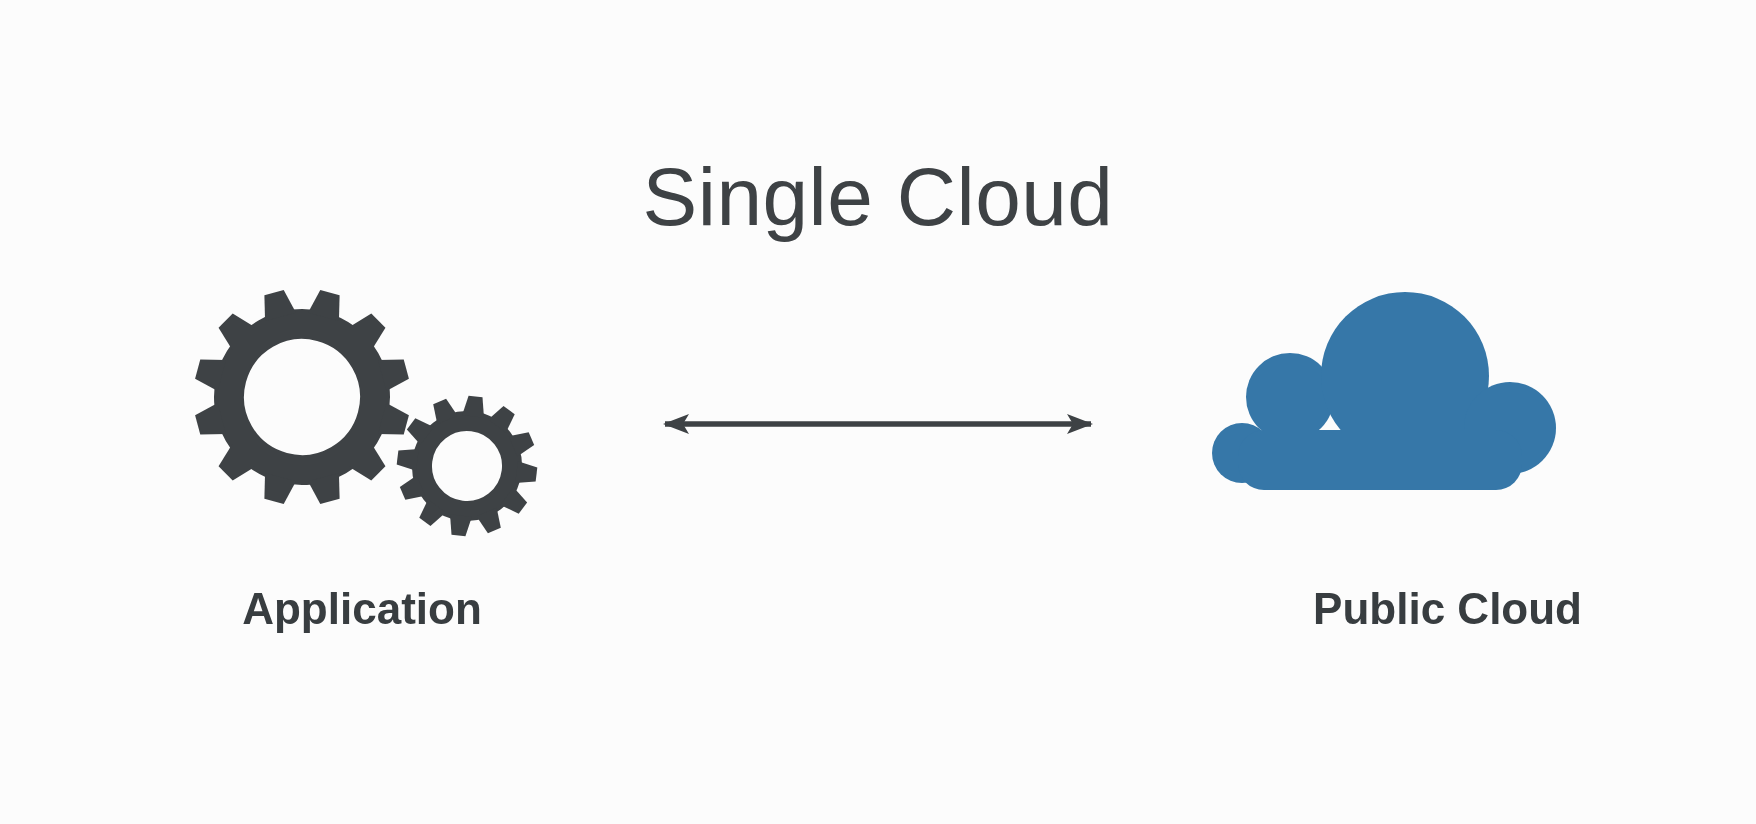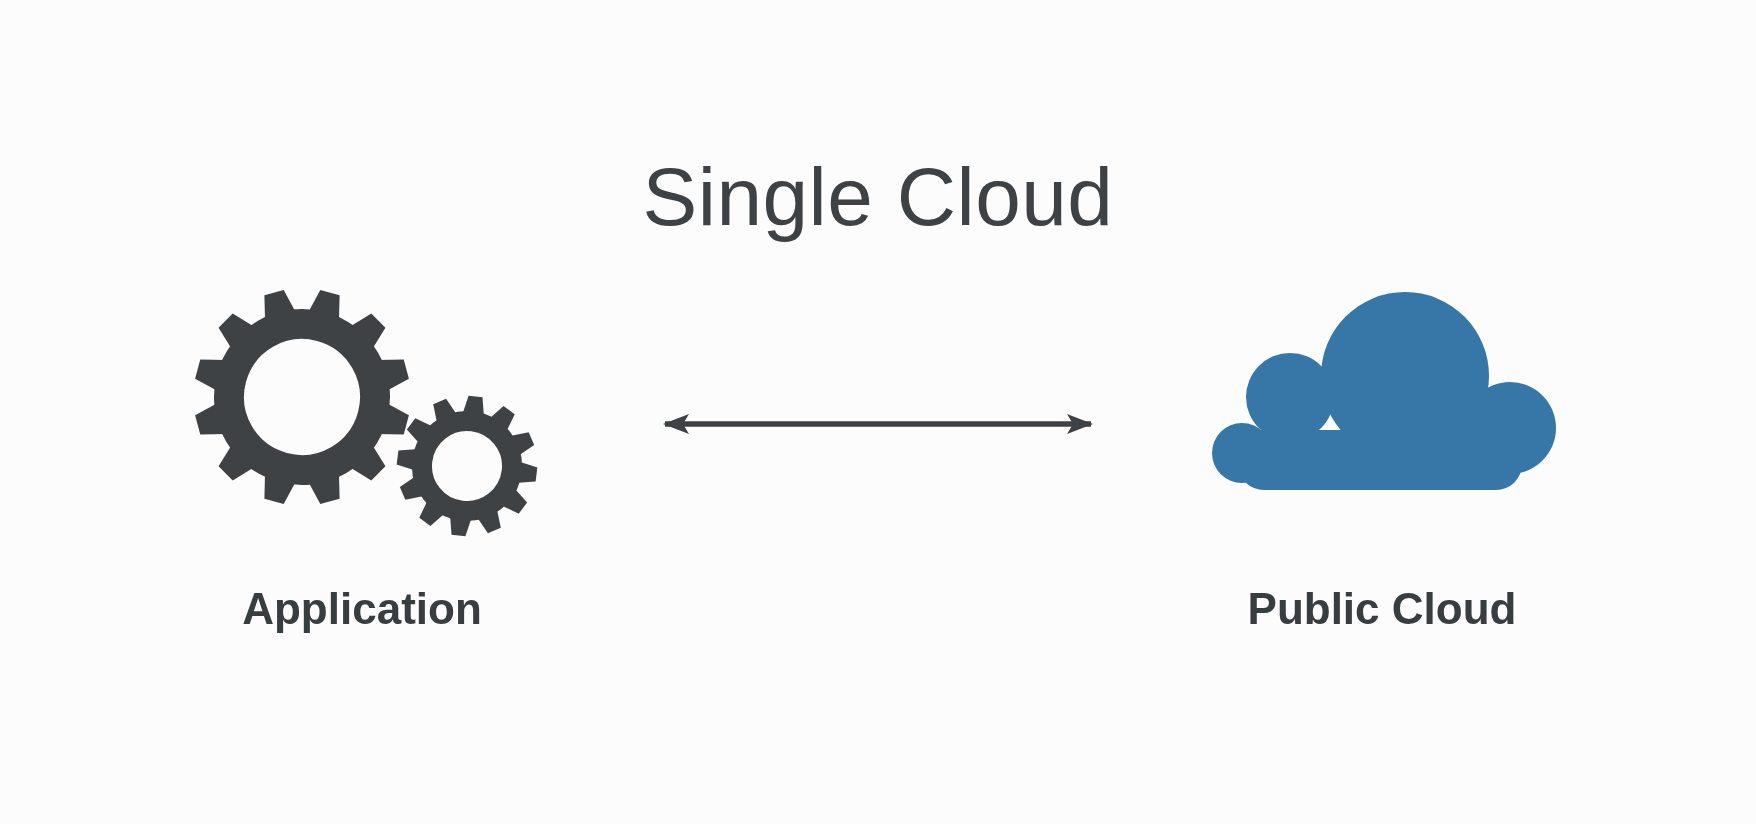--- a/index.html
+++ b/index.html
@@ -39,21 +39,21 @@
   .node-label {
     position: absolute;
     width: 400px;
     top: 584px;
     text-align: center;
     font-size: 44px;
     font-weight: 700;
     color: #383d40;
   }
   .node-label.left  { left: 162px; }
-  .node-label.right { left: 1182px; }
+  .node-label.right { left: 1182px; text-align: right; }
 </style>
 </head>
 <body>
 
 <div class="canvas">
 
   <svg class="diagram-svg" viewBox="0 0 1756 824" aria-hidden="true">
     <defs>
       <path id="tooth-big" d="M -16,-83 L -10,-108 L 10,-108 L 16,-83 Z"></path>
       <path id="tooth-small" d="M -11,-50 L -7,-70 L 7,-70 L 11,-50 Z"></path>

